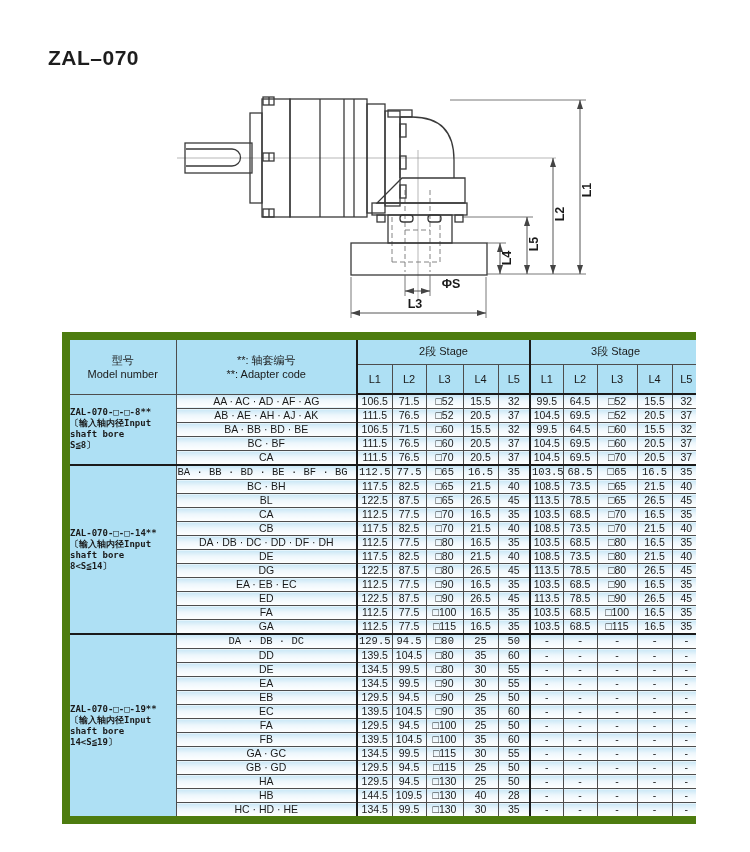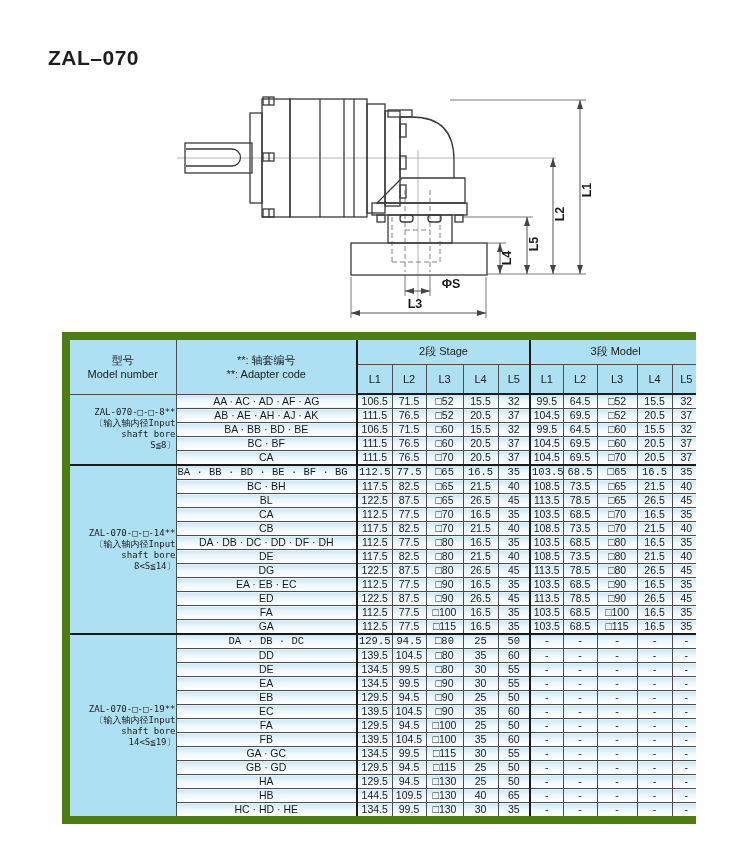--- a/index.html
+++ b/index.html
@@ -14,22 +14,22 @@
   #dim-table { position:absolute; left:62px; top:332px; width:638px;
                border-collapse:collapse; table-layout:fixed;
                border:8px solid #4d7c0f; font-family:"Liberation Sans",sans-serif; }
   #dim-table th, #dim-table td { border:1px solid #4d4d4d; overflow:hidden; white-space:nowrap; }
   #dim-table thead th { background:#aee0f4; font-weight:normal; font-size:11px; color:#1a1a1a;
                         text-align:center; }
   #dim-table thead tr.group-row th { height:28px; }
   #dim-table thead tr.dim-row th { height:30px; border-bottom:2px solid #1a1a1a; }
   .thick-left { border-left:2px solid #1a1a1a !important; }
   .group-top { border-top:2px solid #1a1a1a !important;font-family:Liberation Mono, monospace; }
-  .model-cell { background:#aee0f4; text-align:right; vertical-align:middle;
-                font-family:"DejaVu Sans Mono",monospace; font-size:9px; line-height:11px; color:#1a1a1a; }
+  .model-cell { background:#aee0f4; text-align:left; vertical-align:middle;
+                font-family:"DejaVu Sans Mono",monospace; font-size:9px; line-height:11px; color:#1a1a1a;font-weight:bold; }
   .adapter-cell, .num {
       background:linear-gradient(180deg,#c9e7f6 0%,#eef7fc 45%,#ffffff 100%);
       font-size:10.5px; color:#1a1a1a; text-align:center; height:14px; line-height:13px; padding:0 1px; }
   .hdr-sub { line-height:14px; }
 </style>
 </head>
 <body>
 
 <div id="page">
 
@@ -146,21 +146,21 @@
       <tr class="group-row">
         <th rowspan="2">
           <div class="hdr-sub">型号</div>
           <div class="hdr-sub">Model number</div>
         </th>
         <th rowspan="2">
           <div class="hdr-sub">**: 轴套编号</div>
           <div class="hdr-sub">**: Adapter code</div>
         </th>
         <th colspan="5" class="thick-left">2段 Stage</th>
-        <th colspan="5" class="thick-left">3段 Model</th>
+        <th colspan="5" class="thick-left">3段 Stage</th>
       </tr>
       <tr class="dim-row">
         <th class="thick-left">L1</th>
         <th>L2</th>
         <th>L3</th>
         <th>L4</th>
         <th>L5</th>
         <th class="thick-left">L1</th>
         <th>L2</th>
         <th>L3</th>
@@ -550,21 +550,21 @@
           <td class="num">-</td>
           <td class="num">-</td>
           <td class="num">-</td>
         </tr>
         <tr>
           <td class="adapter-cell">HB</td>
           <td class="num thick-left">144.5</td>
           <td class="num">109.5</td>
           <td class="num">□130</td>
           <td class="num">40</td>
-          <td class="num">65</td>
+          <td class="num">28</td>
           <td class="num thick-left">-</td>
           <td class="num">-</td>
           <td class="num">-</td>
           <td class="num">-</td>
           <td class="num">-</td>
         </tr>
         <tr>
           <td class="adapter-cell">HC · HD · HE</td>
           <td class="num thick-left">134.5</td>
           <td class="num">99.5</td>

